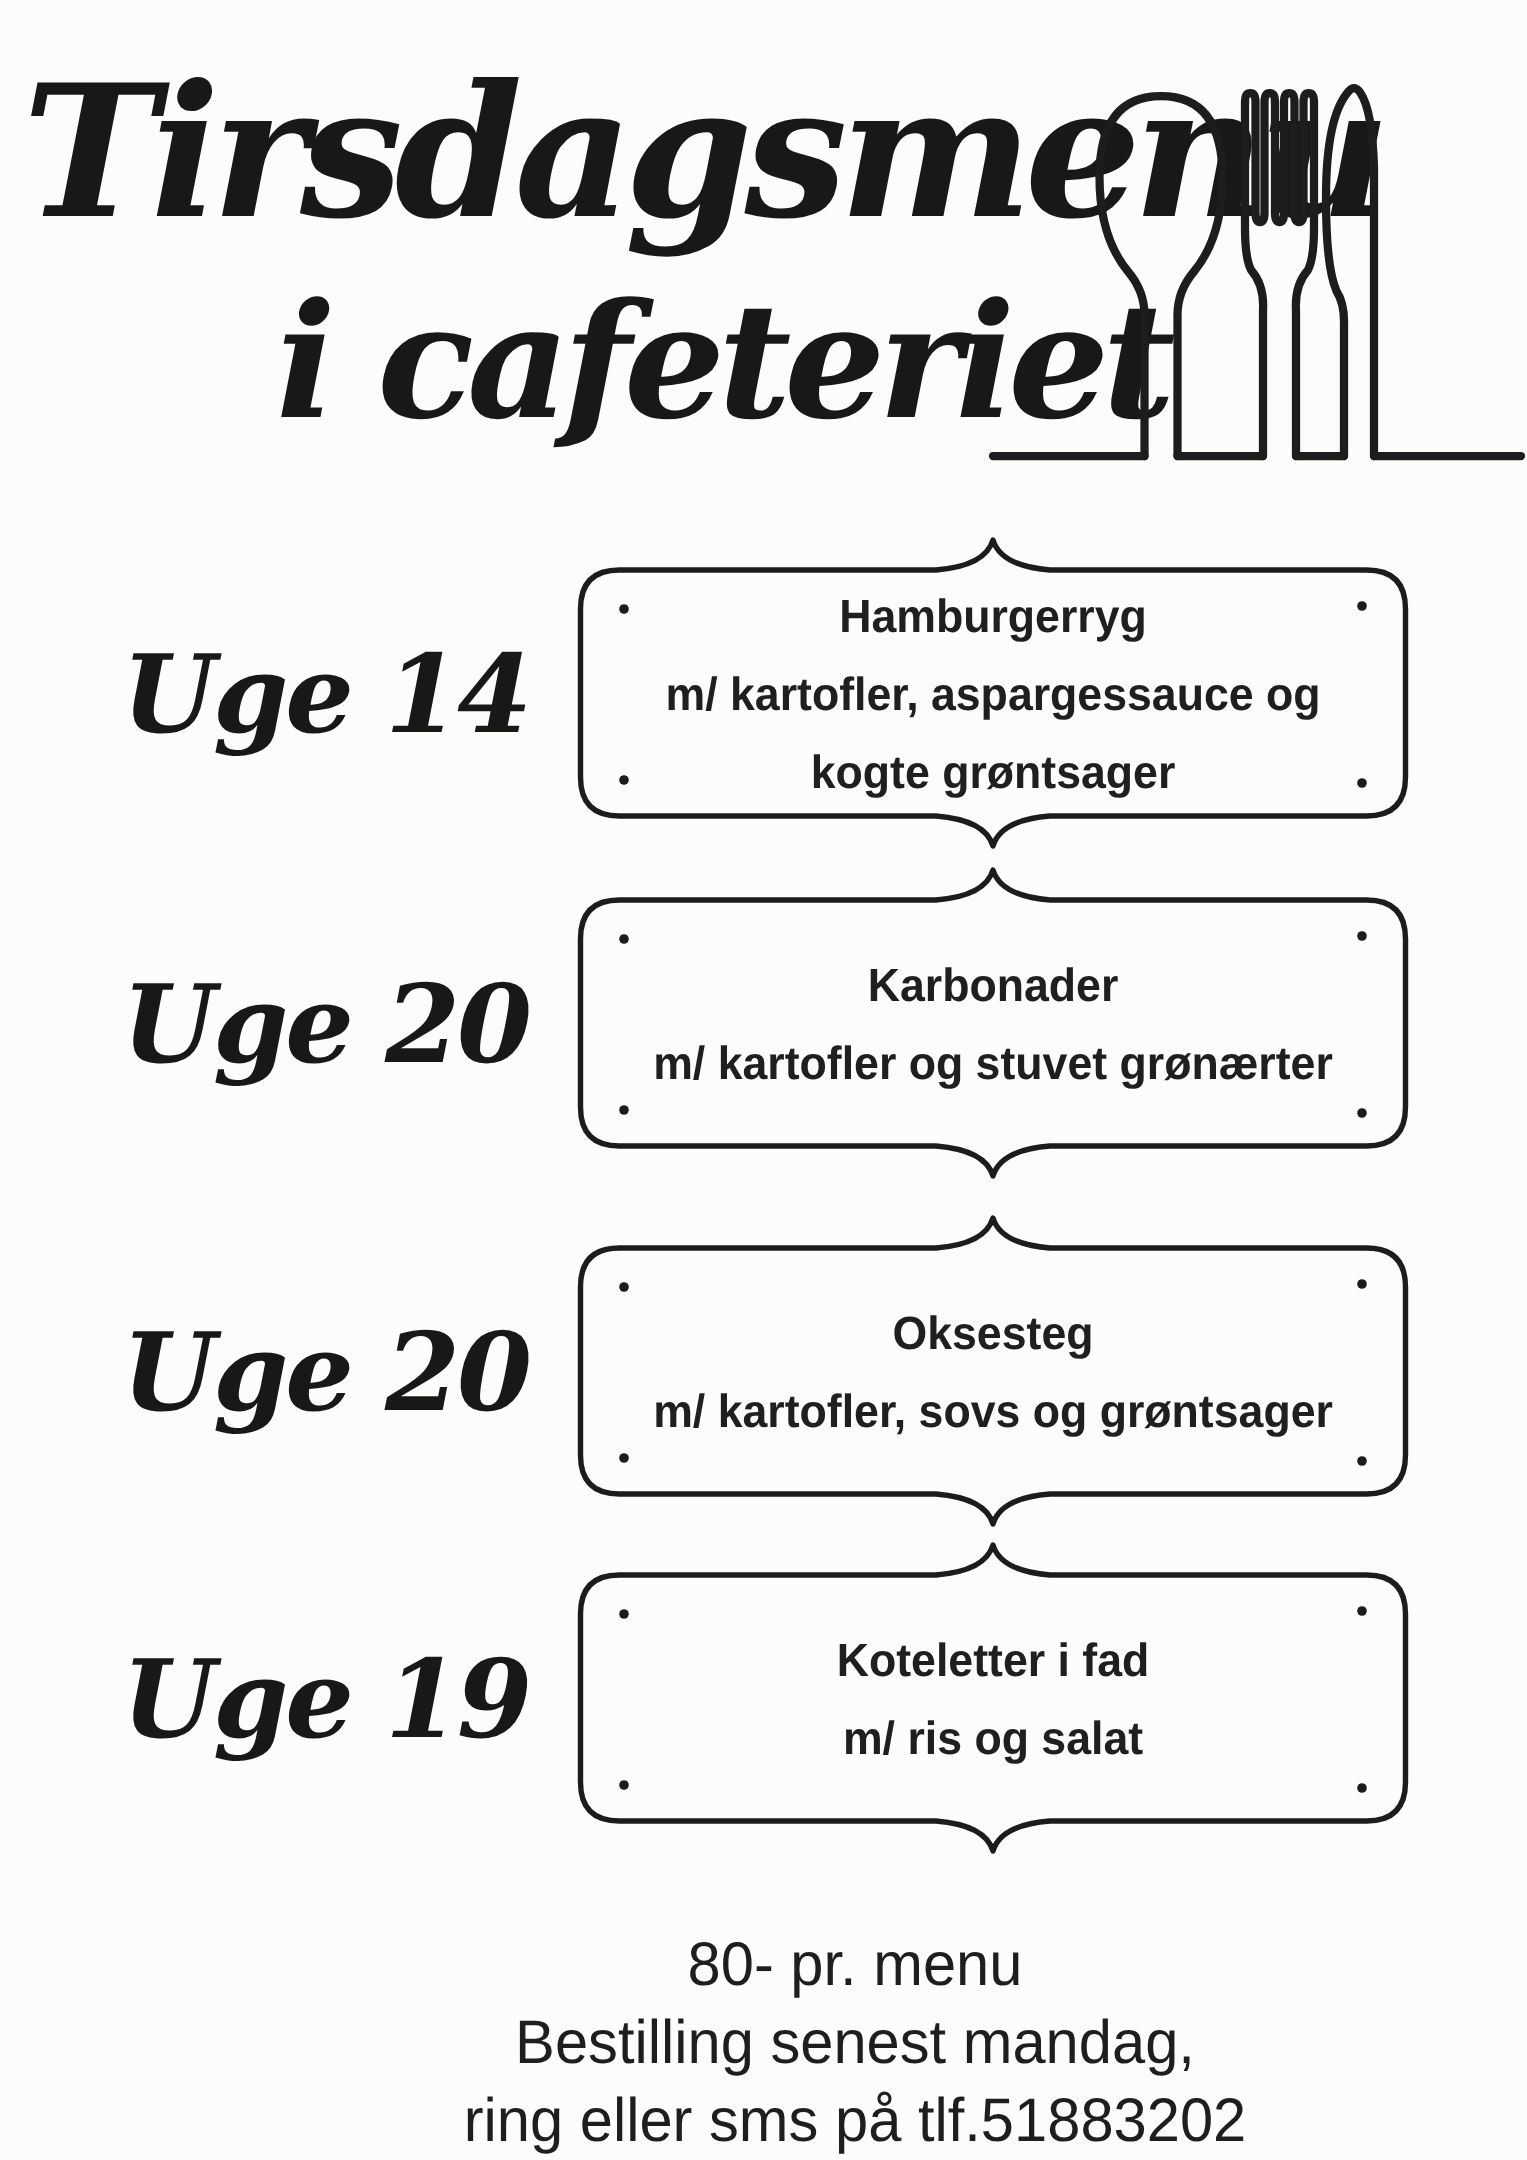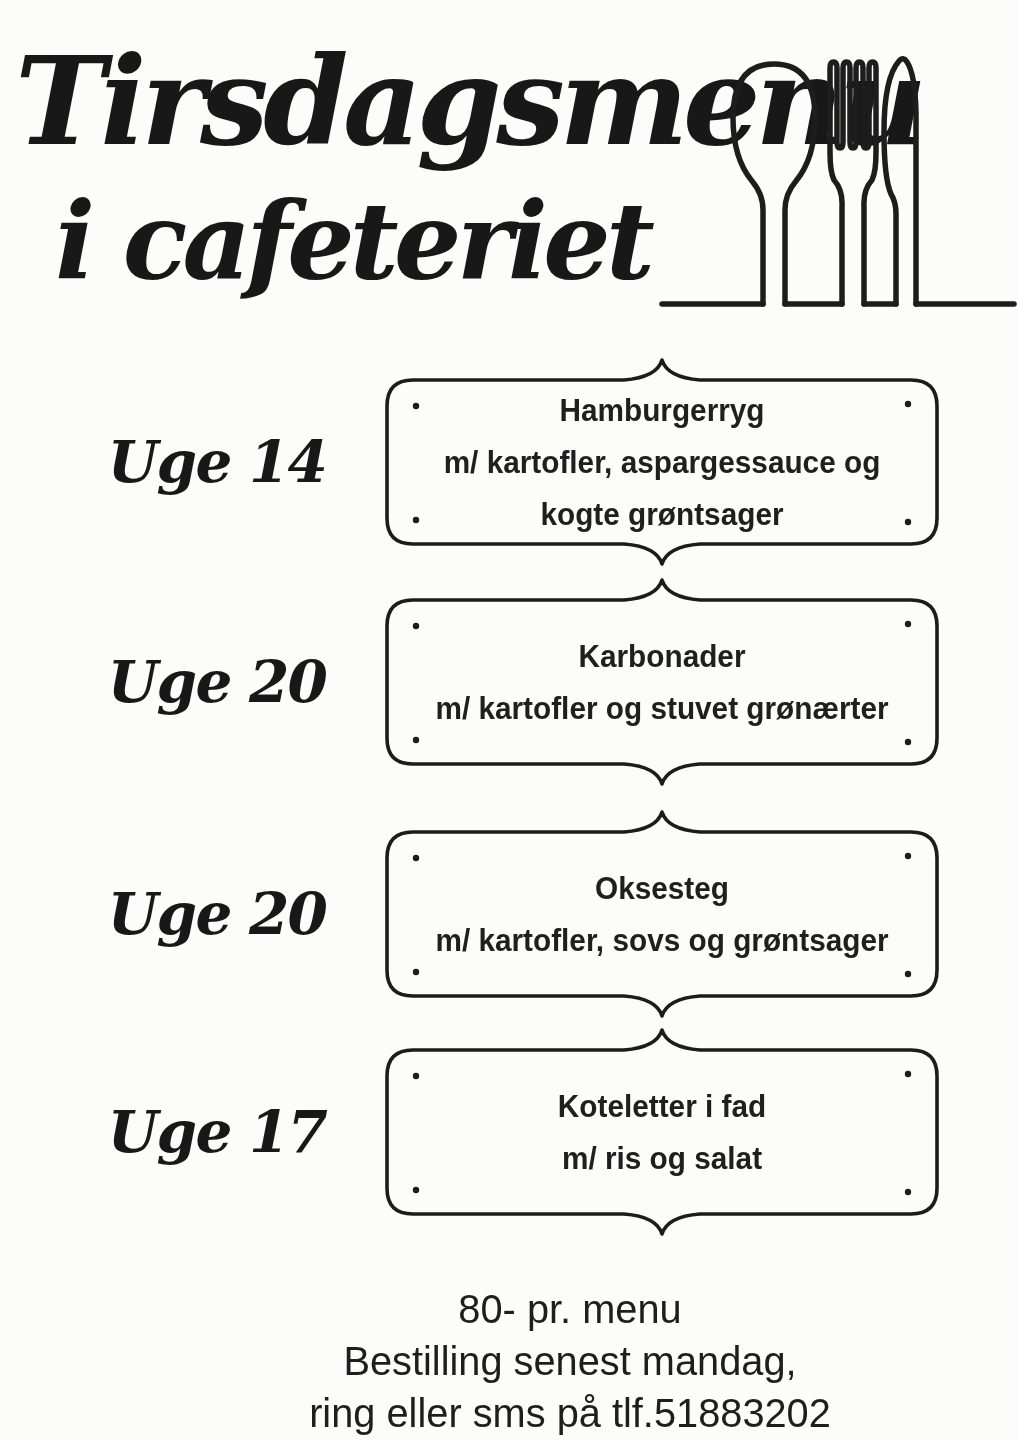--- a/index.html
+++ b/index.html
@@ -9,28 +9,28 @@
     font-family:"Liberation Sans",sans-serif;
   }
   .abs{position:absolute;}
   
   .script{
     font-family:"DejaVu Serif","Liberation Serif",serif;
     font-style:italic;font-weight:bold;color:#181818;
     letter-spacing:-0.045em;white-space:nowrap;
   }
   #title1{left:15px;top:28px;width:724px;text-align:center;font-size:122px;line-height:1.2;}
-  #title2{left:55px;top:172px;width:724px;text-align:left;font-size:106px;line-height:1.3;}
+  #title2{left:55px;top:172px;width:724px;text-align:right;font-size:106px;line-height:1.3;}
   
   #cutlery{left:648px;top:52px;width:370px;height:262px;}
   #cutlery path{fill:none;stroke:#1d1d1d;stroke-width:5.5;stroke-linecap:round;stroke-linejoin:round;}
   
   .week-label{
     left:42px;width:350px;height:208px;display:flex;align-items:center;justify-content:center;
-    font-size:58px;letter-spacing:-0.03em;
+    font-size:72px;letter-spacing:-0.03em;
   }
   .menu-box{left:384px;width:556px;height:208px;font-weight:bold;}
   .menu-box svg{position:absolute;left:0;top:0;width:556px;height:208px;}
   .frame-path{fill:none;stroke:#1c1c1c;stroke-width:3.6;stroke-linejoin:round;}
   .corner-dot{fill:#1c1c1c;}
   .box-text{
     position:absolute;left:10px;top:0;width:536px;height:208px;
     display:flex;flex-direction:column;align-items:center;justify-content:center;
     row-gap:19px;text-align:center;
     font-size:31px;line-height:33px;color:#1f1f1f;
@@ -103,21 +103,21 @@
     <circle class="corner-dot" cx="32" cy="162" r="3.2"></circle>
     <circle class="corner-dot" cx="524" cy="164" r="3.2"></circle>
   </svg>
   <div class="box-text">
     <span class="dish-line">Oksesteg</span>
     <span class="dish-line">m/ kartofler, sovs og grøntsager</span>
 
   </div>
 </div>
 
-<div class="abs script week-label" style="top:1028px">Uge 17</div>
+<div class="abs script week-label" style="top:1028px">Uge 19</div>
 <div class="abs menu-box" style="top:1028px">
   <svg viewBox="0 0 556 208" aria-hidden="true">
     <path class="frame-path" d="M 278 2 C 281 12 291 20 316 22 L 527 22 Q 553 22 553 48 L 553 160 Q 553 186 527 186 L 316 186 C 291 188 281 196 278 206 C 275 196 265 188 240 186 L 29 186 Q 3 186 3 160 L 3 48 Q 3 22 29 22 L 240 22 C 265 20 275 12 278 2 Z"></path>
     <circle class="corner-dot" cx="32" cy="48" r="3.2"></circle>
     <circle class="corner-dot" cx="524" cy="46" r="3.2"></circle>
     <circle class="corner-dot" cx="32" cy="162" r="3.2"></circle>
     <circle class="corner-dot" cx="524" cy="164" r="3.2"></circle>
   </svg>
   <div class="box-text">
     <span class="dish-line">Koteletter i fad</span>

